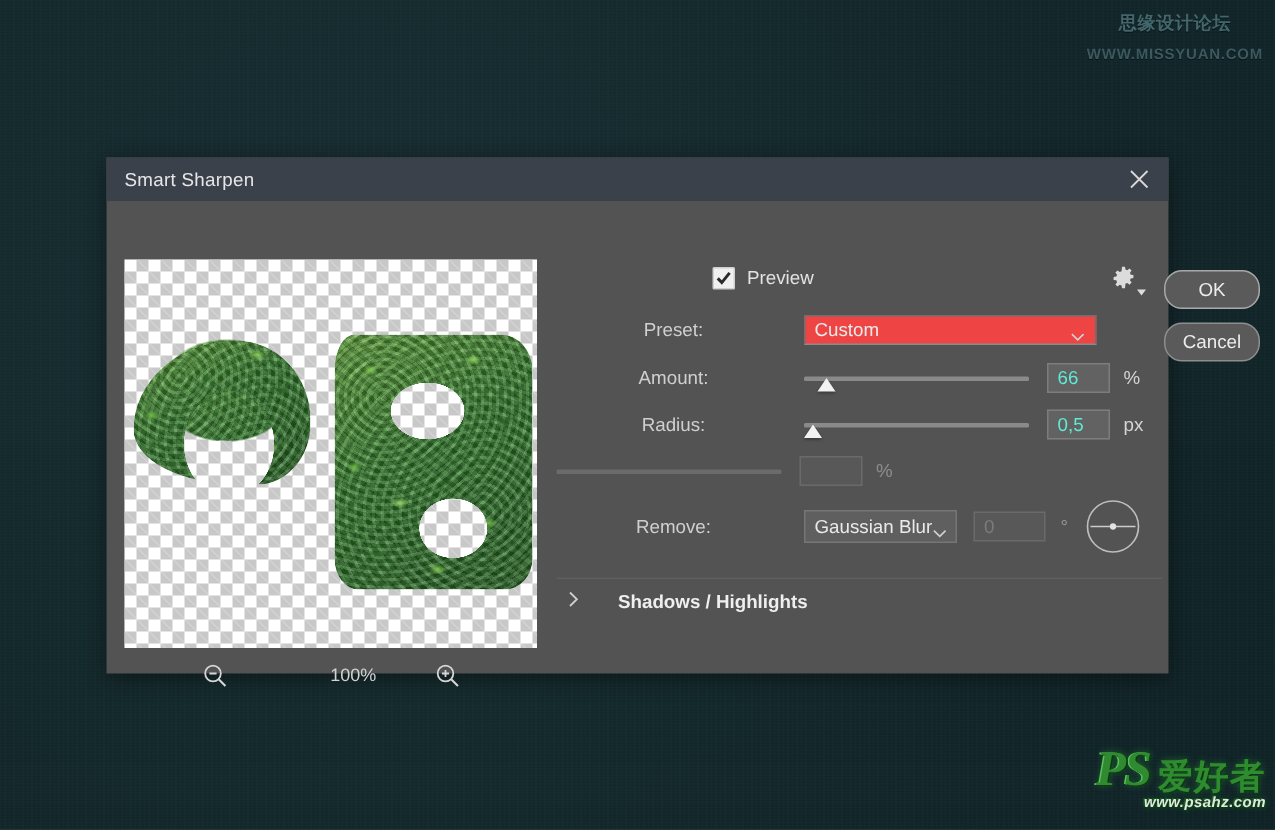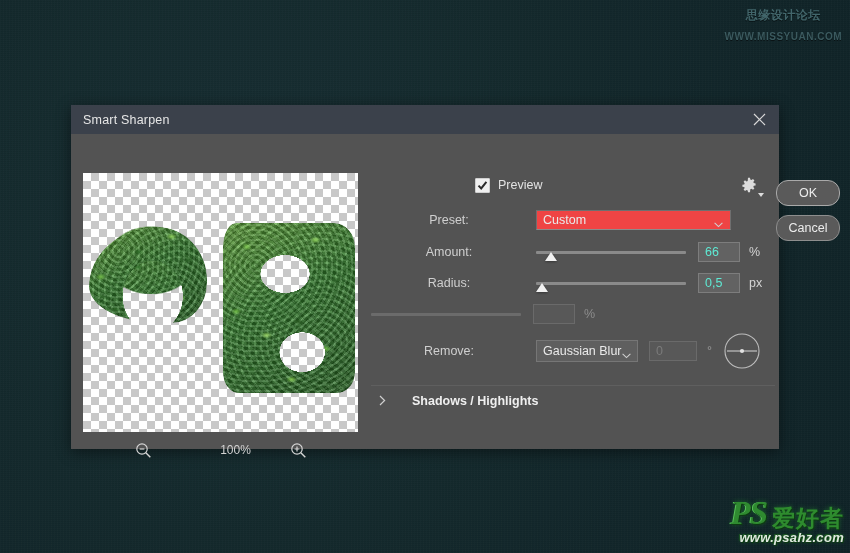--- a/index.html
+++ b/index.html
@@ -73,21 +73,21 @@
     font-family: "DejaVu Sans", sans-serif;
     font-size: 23px;
     font-weight: bold;
     color: #2e8b2e;
     text-shadow: 1px 1px 0 #0d3a12, 0 0 5px rgba(40,160,50,.55);
     letter-spacing: 1px;
   }
   #wm-bottom .url2 {
     margin-top: 1px;
     font-family: "Liberation Sans", sans-serif;
-    font-size: 13px;
+    font-size: 10px;
     font-weight: bold;
     font-style: italic;
     color: #dfe9df;
     text-shadow: 1px 1px 0 #0b3a10, -1px -1px 0 #1d5c22, 0 0 4px rgba(30,120,40,.8);
     letter-spacing: .3px;
   }
 
   
   #dialog {
     position: absolute;

